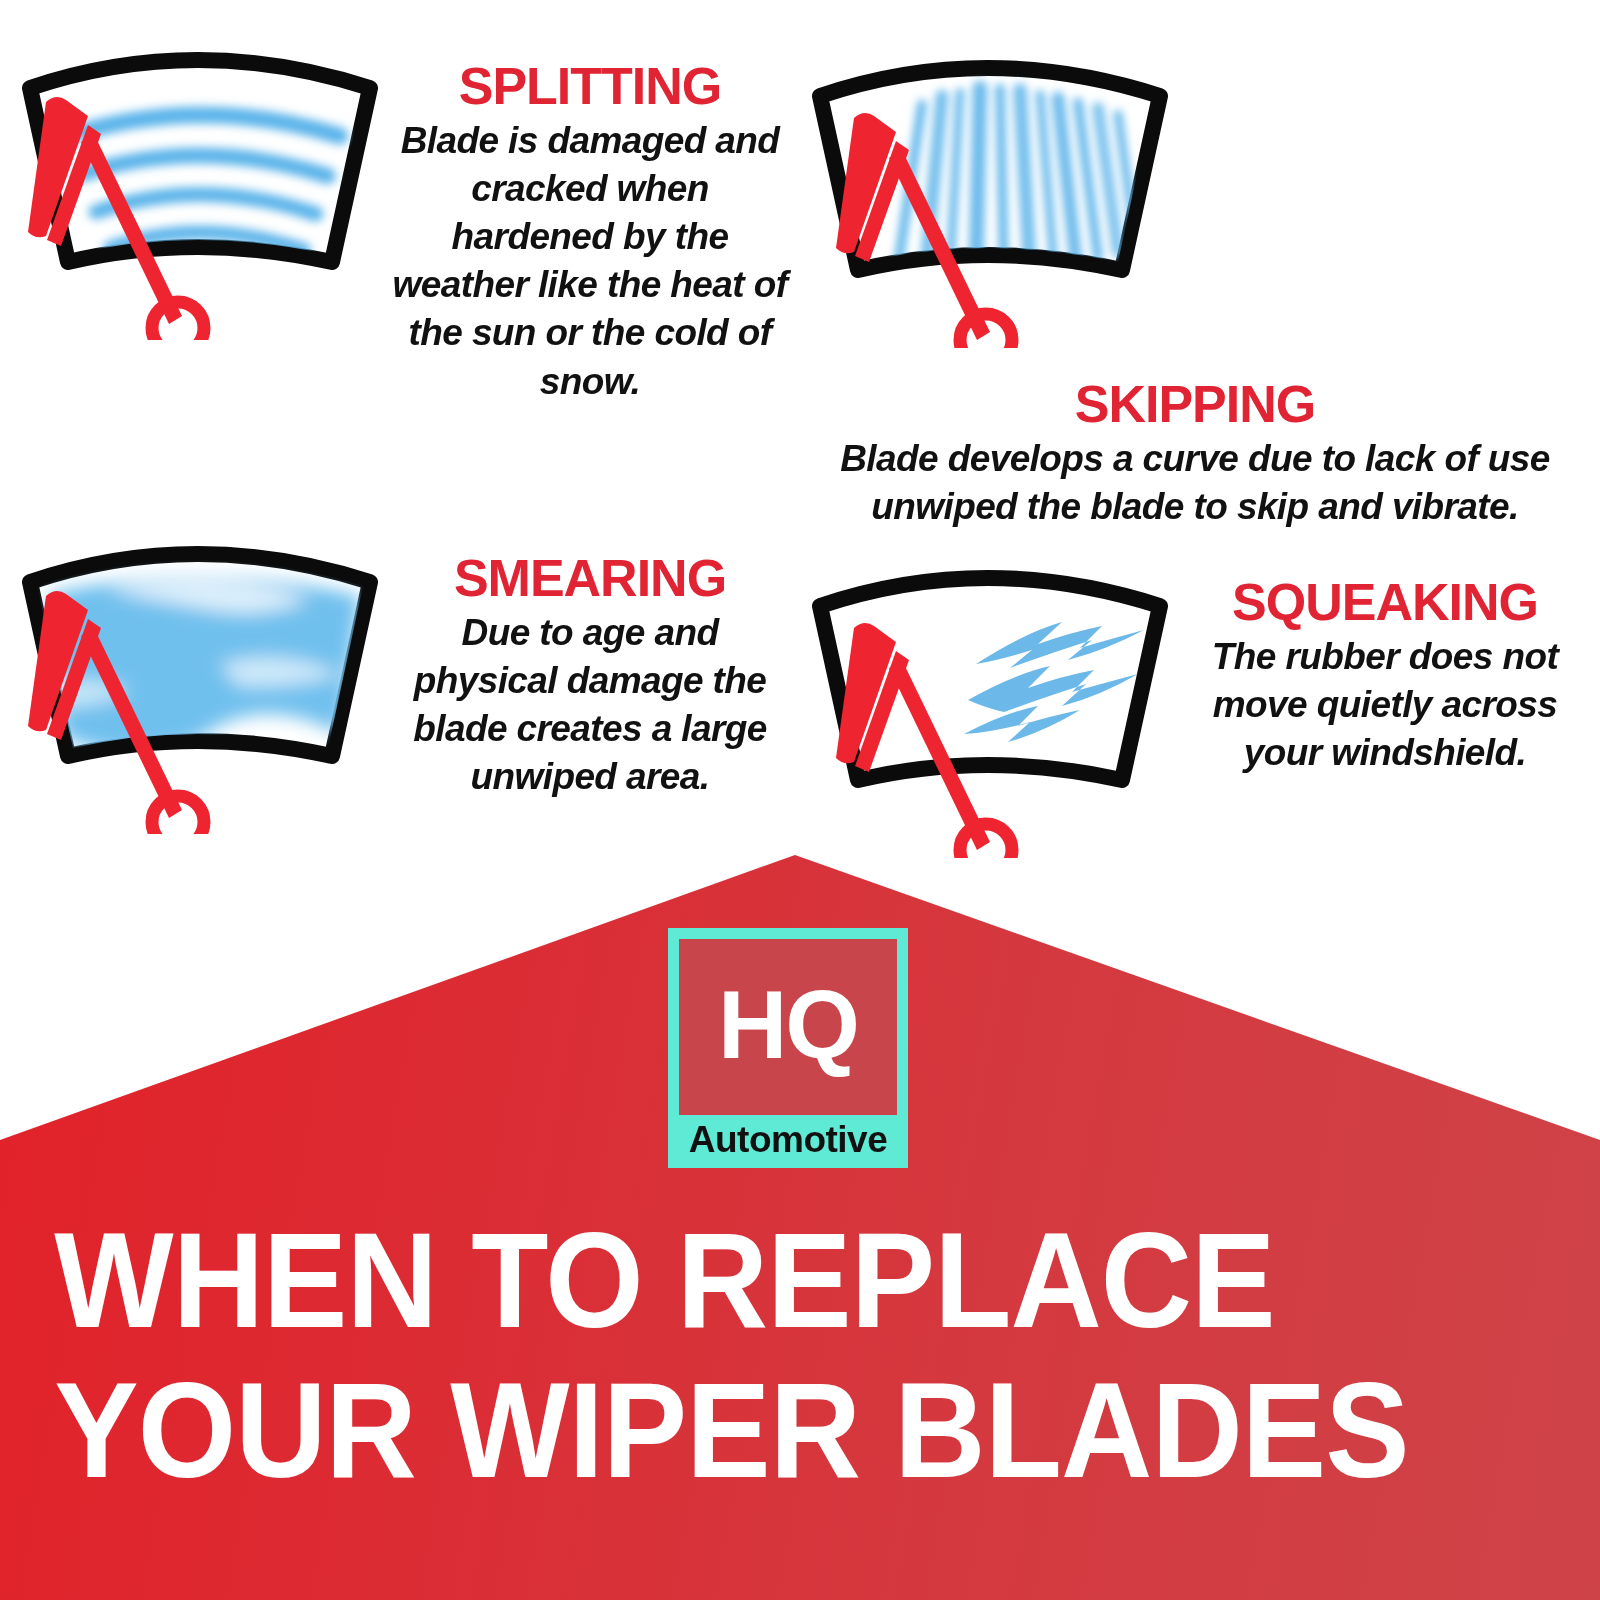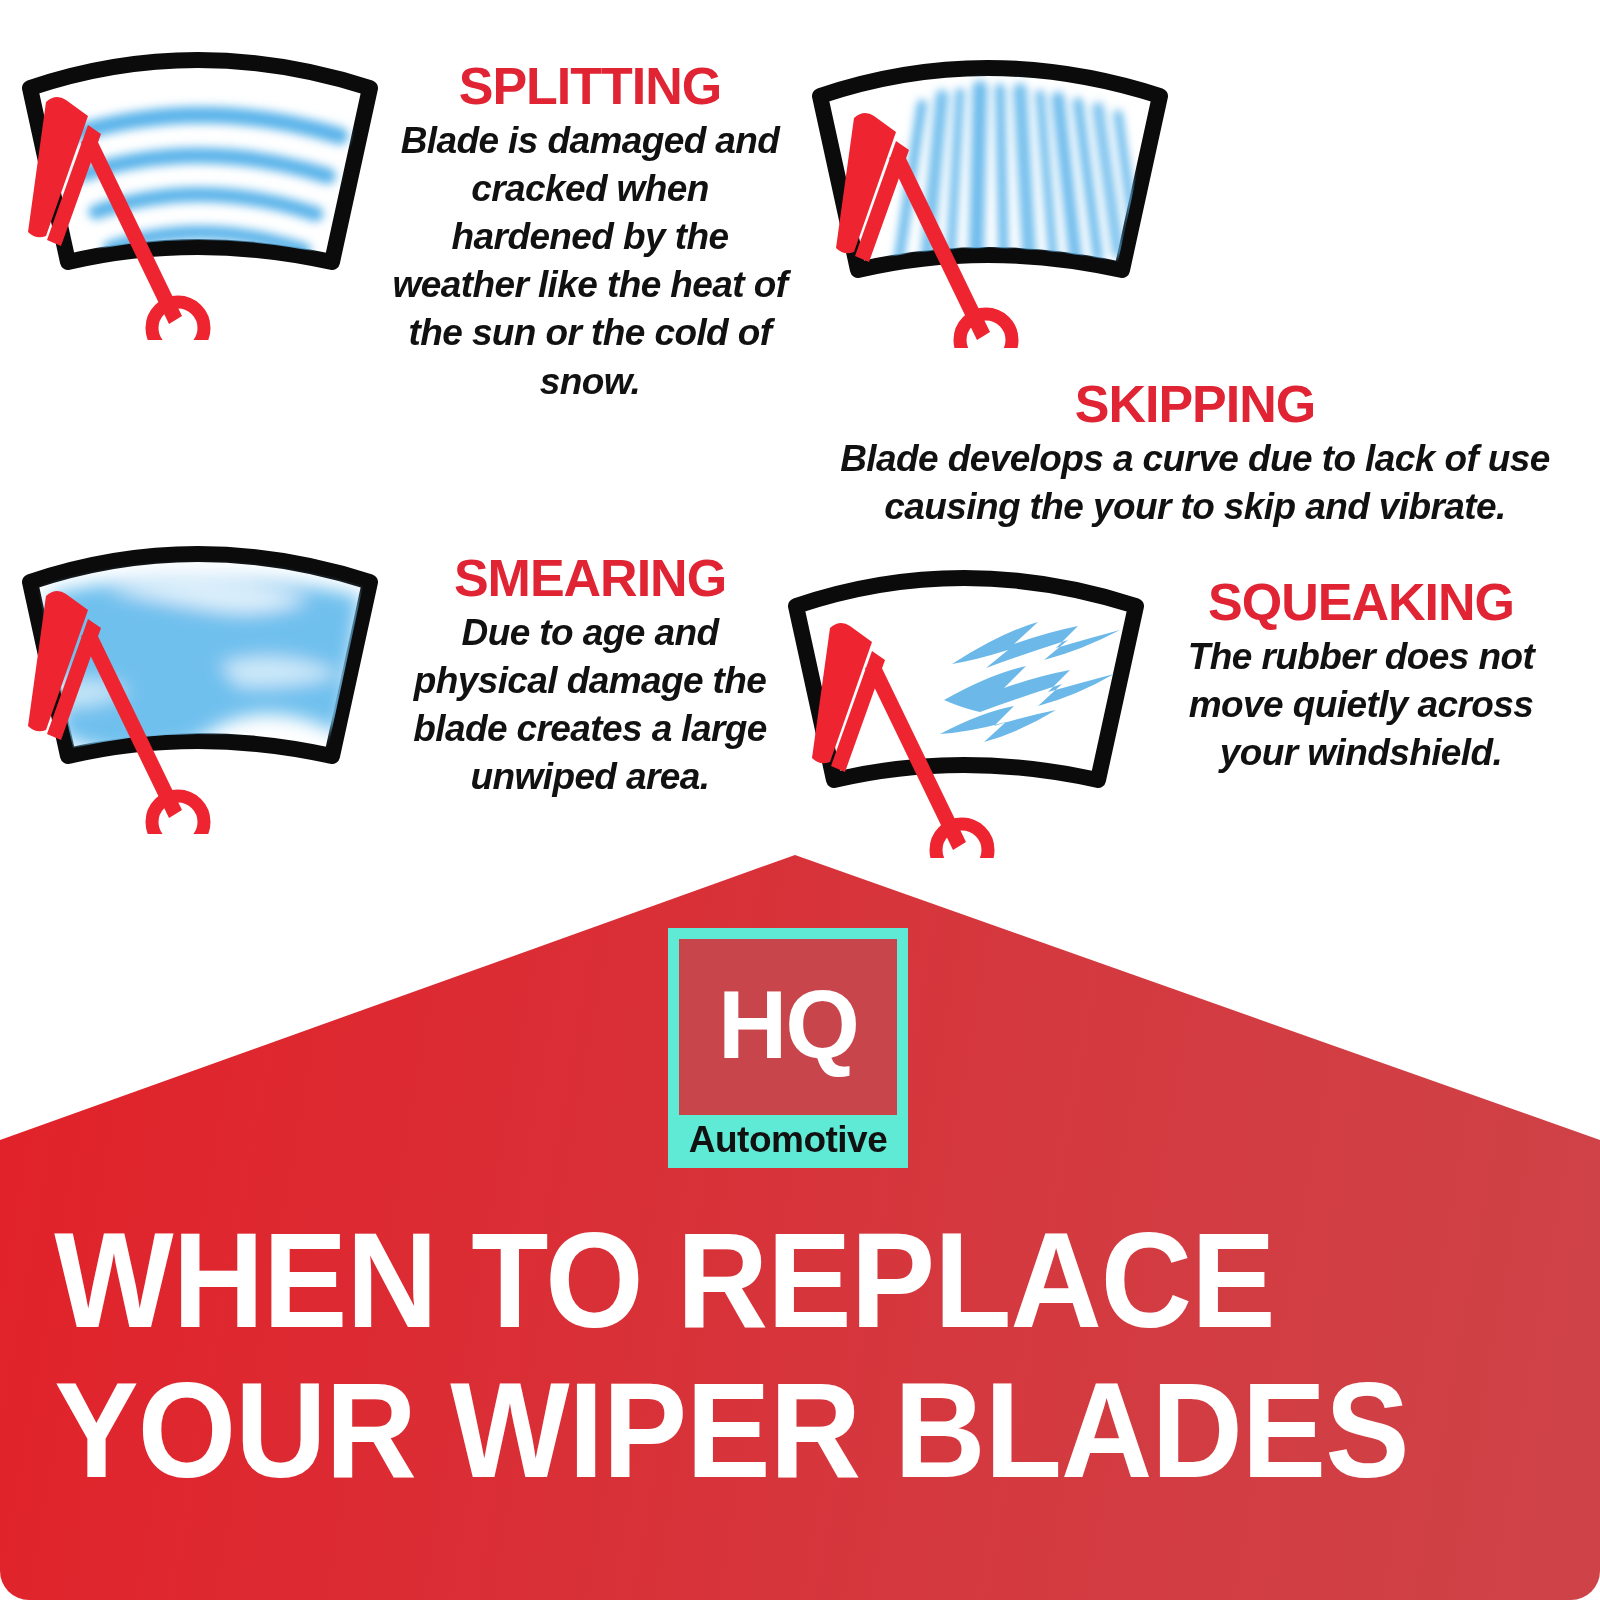--- a/index.html
+++ b/index.html
@@ -9,40 +9,39 @@
     background:#ffffff;
     font-family:"Liberation Sans", sans-serif;
     overflow:hidden;
   }
 
   #page {
     position:relative;
     width:1600px; height:1600px;
     background:#ffffff;
     overflow:hidden;
-    border-radius:29px;
   }
 
   
   .symptom-grid {
     position:absolute;
     left:0; top:0;
     width:1600px; height:860px;
   }
 
   .symptom-card {
     position:absolute;
     display:flex;
     align-items:flex-start;
   }
 
   .card-q1 { left:10px;  top:30px;  width:780px; }
   .card-q2 { left:800px; top:38px;  width:790px;flex-direction:column; }
   .card-q3 { left:10px;  top:524px; width:780px; }
-  .card-q4 { left:776px; top:548px; width:790px; }
+  .card-q4 { left:800px; top:548px; width:790px; }
 
   .icon-wrap {
     flex:0 0 auto;
     width:380px; height:310px;
     position:relative;
   }
   .icon-wrap svg { display:block; width:380px; height:310px; }
 
   .text-wrap {
     flex:1 1 auto;
@@ -213,21 +212,21 @@
           <g fill="#EE2430">
             <path d="M54 80 q10 -9 20 -2 l22 16 -42 120 q-10 4 -18 -4 Z"></path>
             <path d="M96 103 l13 9 -40 112 -14 -6 Z"></path>
             <path d="M102 112 L190 294 l-13 8 -88 -182 Z"></path>
           </g>
           <circle cx="186" cy="302" r="26" fill="none" stroke="#EE2430" stroke-width="13"></circle>
         </svg>
       </div>
       <div class="text-wrap">
         <div class="symptom-title">SKIPPING</div>
-        <div class="symptom-desc">Blade develops a curve due to lack of use causing the your to skip and vibrate.</div>
+        <div class="symptom-desc">Blade develops a curve due to lack of use unwiped the blade to skip and vibrate.</div>
       </div>
     </div>
 
     <div class="symptom-card card-q3">
       <div class="icon-wrap">
         <svg viewBox="0 0 380 310" xmlns="http://www.w3.org/2000/svg">
           <defs>
             <clipPath id="gl3">
               <path d="M27 62 Q186 10 353 62 L318 224 Q186 196 63 224 Z"></path>
             </clipPath>

